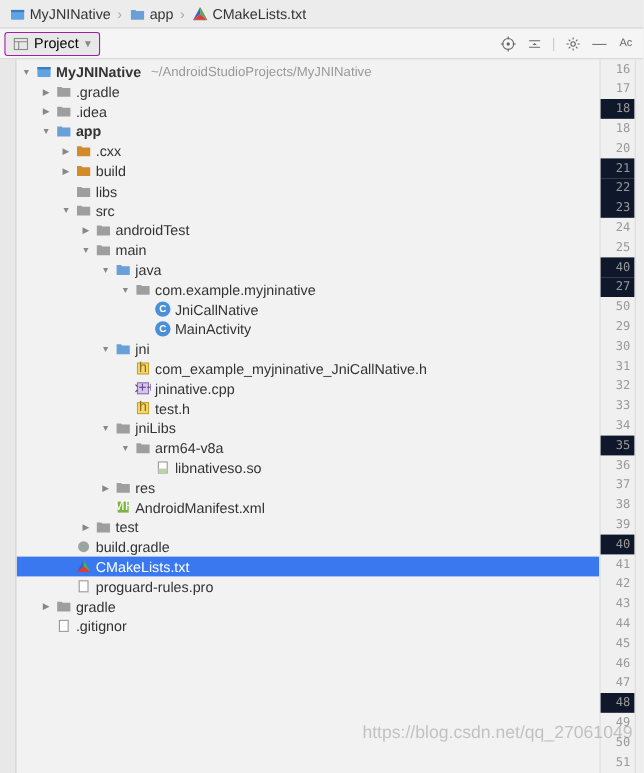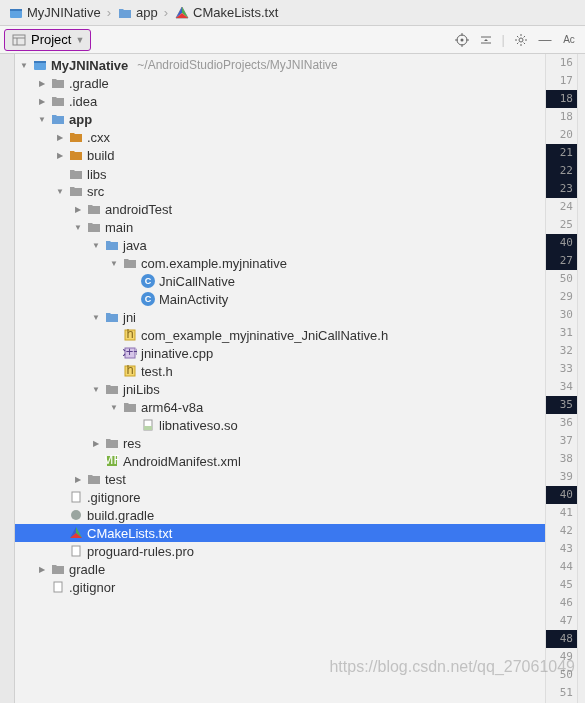--- a/index.html
+++ b/index.html
@@ -327,29 +327,20 @@
           <span class="label">AndroidManifest.xml</span>
         </div>
         <div class="node" style="padding-left: 58px;">
           <span class="arrow">▶</span>
           <span class="icon">
             <svg width="14" height="12">
               <path d="M1 2h4l1 1h7v8H1z" fill="#9e9e9e"></path>
             </svg>
           </span>
           <span class="label">test</span>
-        </div>
-        <div class="node" style="padding-left: 40px;">
-          <span class="arrow"></span>
-          <span class="icon">
-            <svg width="14" height="14">
-              <rect x="3" y="2" width="8" height="10" fill="#fff" stroke="#999"></rect>
-            </svg>
-          </span>
-          <span class="label">.gitignore</span>
         </div>
         <div class="node" style="padding-left: 40px;">
           <span class="arrow"></span>
           <span class="icon">
             <svg width="14" height="14">
               <circle cx="7" cy="7" r="5" fill="#9aa5a0"></circle>
             </svg>
           </span>
           <span class="label">build.gradle</span>
         </div>

